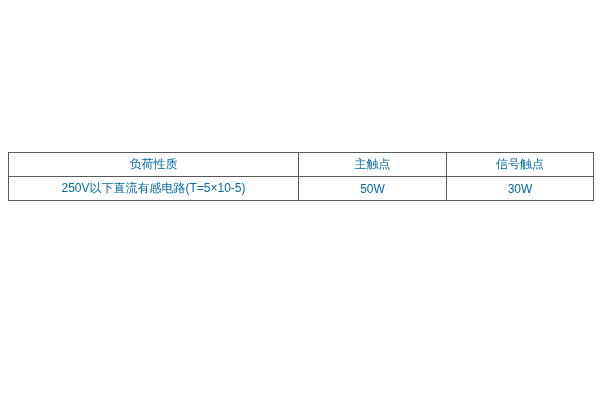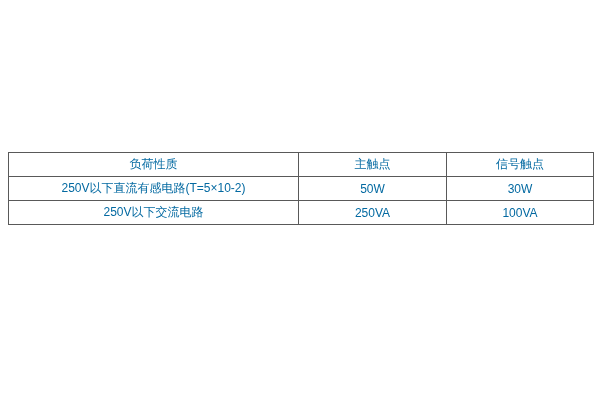--- a/index.html
+++ b/index.html
@@ -55,24 +55,19 @@
     </colgroup>
     <thead>
       <tr>
         <th>负荷性质</th>
         <th>主触点</th>
         <th>信号触点</th>
       </tr>
     </thead>
     <tbody>
       <tr>
-        <td>250V以下直流有感电路(T=5×10-2)</td>
+        <td>250V以下直流有感电路(T=5×10-5)</td>
         <td>50W</td>
         <td>30W</td>
-      </tr>
-      <tr>
-        <td>250V以下交流电路</td>
-        <td>250VA</td>
-        <td>100VA</td>
       </tr>
     </tbody>
   </table>
 </div>
 
 </body></html>

